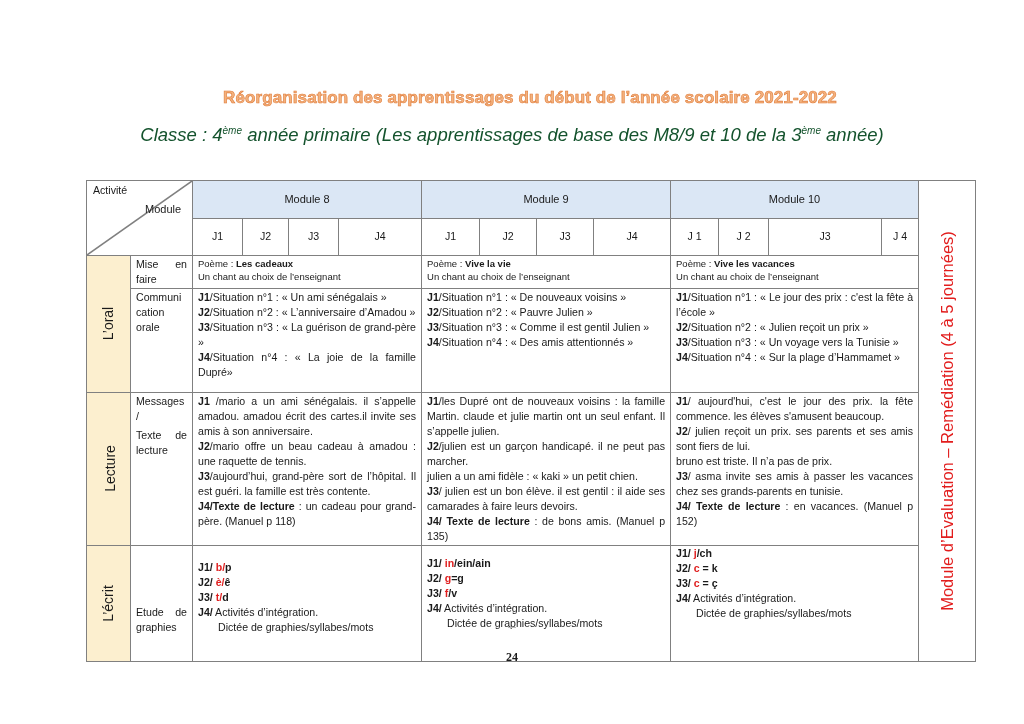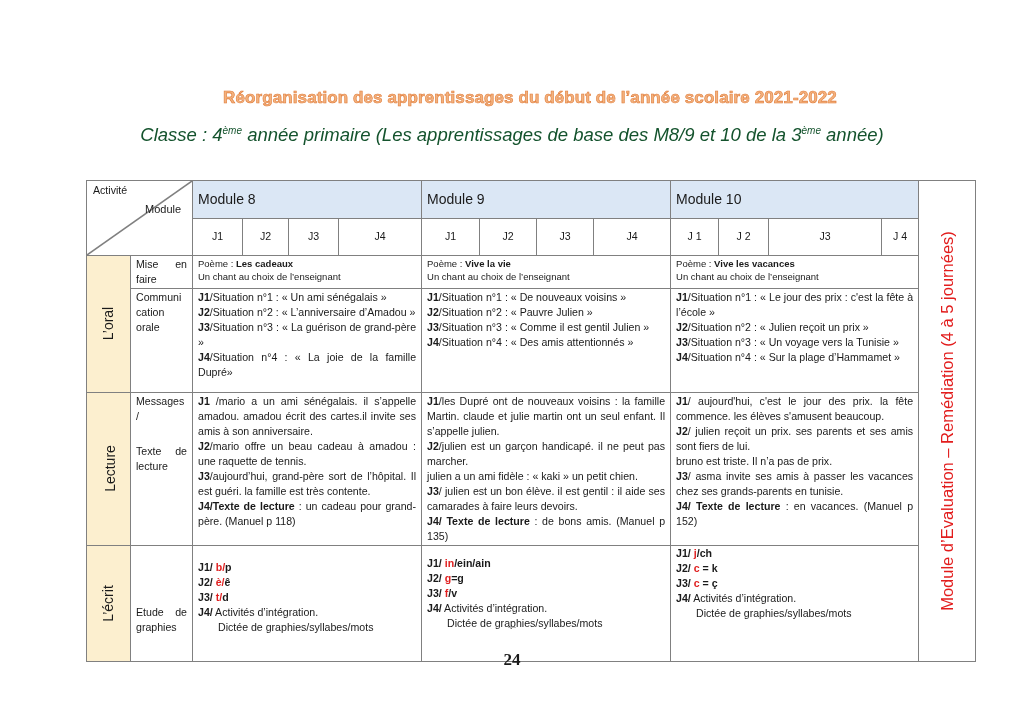--- a/index.html
+++ b/index.html
@@ -6,34 +6,34 @@
   body { width:1024px; height:724px; position:relative; overflow:hidden; font-family:"Liberation Sans", sans-serif; color:#1a1a1a; }
   .title1 { position:absolute; top:88px; left:0; width:1024px; text-align:center; font-family:"Liberation Sans", sans-serif; font-weight:bold; font-size:17px; color:#f3b27e; -webkit-text-stroke:0.6px #e07b39; letter-spacing:0.1px;padding-left:18px; }
   .title2 { position:absolute; top:124px; left:0; width:1024px; text-align:center; font-family:"Liberation Sans", sans-serif; font-style:italic; font-size:18.5px; color:#14532d; }
   .title2 sup { font-size:10px; vertical-align:7px; }
   table.main { position:absolute; top:180px; left:86px; width:889px; border-collapse:collapse; table-layout:fixed; font-size:10.6px; line-height:15px; }
   table.main td { border:1px solid #808080; padding:1px 5px; vertical-align:top; }
   .corner { position:relative; height:42px; padding:16px !important; }
   .corner svg { position:absolute; left:0; top:0; width:100%; height:100%; }
   .corner .act { position:absolute; left:6px; top:2px; font-size:10.6px; }
   .corner .mod { position:absolute; left:58px; top:21px; font-size:11px; }
-  .mod-head { background:#dbe7f5; font-size:14px; vertical-align:middle !important; height:19px; }
+  .mod-head { background:#dbe7f5; text-align:center; font-size:11px; vertical-align:middle !important; height:19px; }
   .jcell { text-align:center; vertical-align:middle !important; height:19px; font-size:10.6px; }
   .cat { background:#fcefcf; padding:0 !important; vertical-align:middle !important; text-align:center; }
   .cat .vt { display:inline-block; transform:rotate(-90deg); white-space:nowrap; font-size:14px; }
   .sub { text-align:justify; }
   .small { font-size:9.5px; line-height:13px; }
   .bold { font-weight:bold; }
   .red { color:#e02020; font-weight:bold; }
   .ind { padding-left:20px; }
   .side { padding:0 !important; position:relative; vertical-align:middle !important; text-align:center; }
   .side .vt { position:absolute; left:50%; top:50%; transform:translate(-50%,-50%) rotate(-90deg); white-space:nowrap; color:#e21d1d; font-size:16.5px; }
   .line { display:block; }
   .just { text-align:justify; }
-  .pageno { position:absolute; top:650px; left:0; width:1024px; text-align:center; font-family:"Liberation Serif", serif; font-weight:bold; font-size:17px; }
+  .pageno { position:absolute; top:650px; left:0; width:1024px; text-align:center; font-family:"Liberation Serif", serif; font-weight:bold; font-size:12px; }
   .dash { position:absolute; top:627px; left:508px; width:8px; height:1px; background:#bbb; }
 </style>
 </head>
 <body>
 
 <div class="title1">Réorganisation des apprentissages du début de l’année scolaire 2021-2022</div>
 <div class="title2"><span>Classe : 4</span><sup>ème</sup><span> année primaire (Les apprentissages de base des M8/9 et 10 de la 3</span><sup>ème</sup><span> année)</span></div>
 
 <table class="main">
   <colgroup>
@@ -121,21 +121,21 @@
           <span class="line"><span class="bold">J3</span>/Situation n°3 : « Un voyage vers la Tunisie »</span>
           <span class="line"><span class="bold">J4</span>/Situation n°4 : « Sur la plage d’Hammamet »</span>
         </td>
   </tr>
 
   <tr style="height:148px">
     <td class="cat"><span class="vt">Lecture</span></td>
     <td class="sub">
       <span class="line">Messages</span>
       <span class="line">/</span>
-      <span class="line" style="margin-top:20px">Texte de lecture</span>
+      <span class="line" style="margin-top:4px">Texte de lecture</span>
     </td>
     <td colspan="4" class="just">
           <span class="line"><span class="bold">J1</span> /mario a un ami sénégalais. il s’appelle amadou. amadou écrit des cartes.il invite ses amis à son anniversaire.</span>
           <span class="line"><span class="bold">J2</span>/mario offre un beau cadeau à amadou : une raquette de tennis.</span>
           <span class="line"><span class="bold">J3</span>/aujourd’hui, grand-père sort de l’hôpital. Il est guéri. la famille est très contente.</span>
           <span class="line"><span class="bold">J4/Texte de lecture</span> : un cadeau pour grand-père. (Manuel p 118)</span>
         </td>
     <td colspan="4" class="just">
           <span class="line"><span class="bold">J1</span>/les Dupré ont de nouveaux voisins : la famille Martin. claude et julie martin ont un seul enfant. Il s’appelle julien.</span>
           <span class="line"><span class="bold">J2</span>/julien est un garçon handicapé. il ne peut pas marcher.</span>

